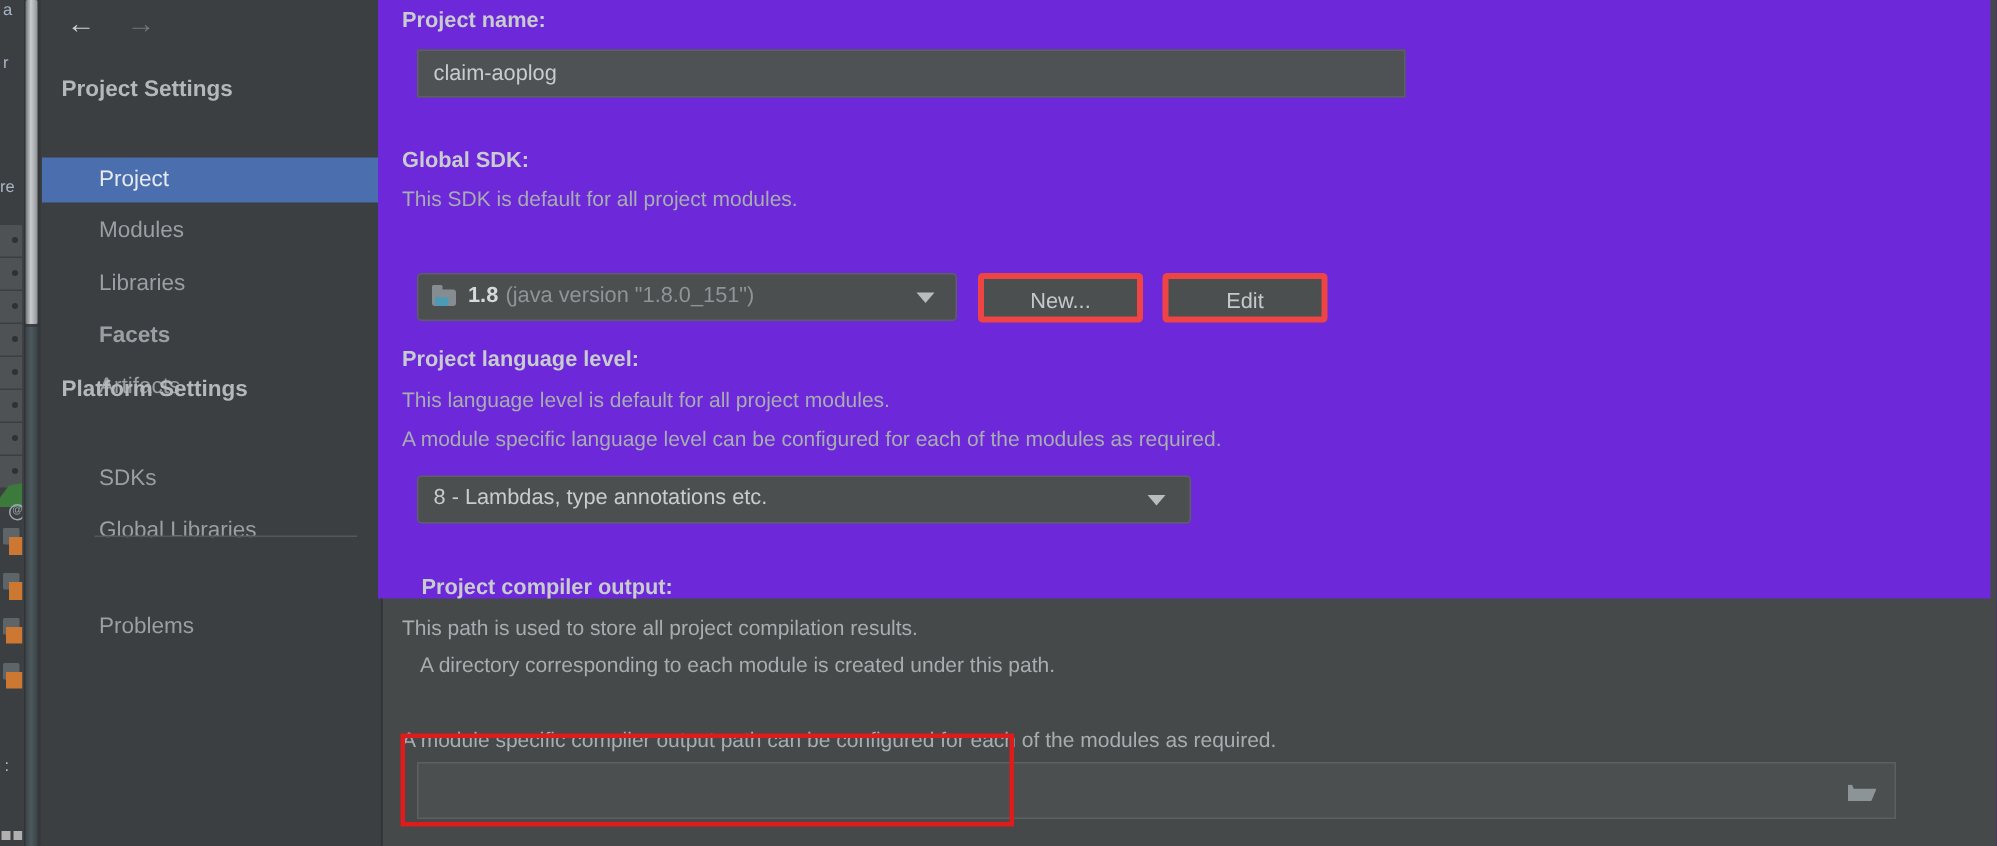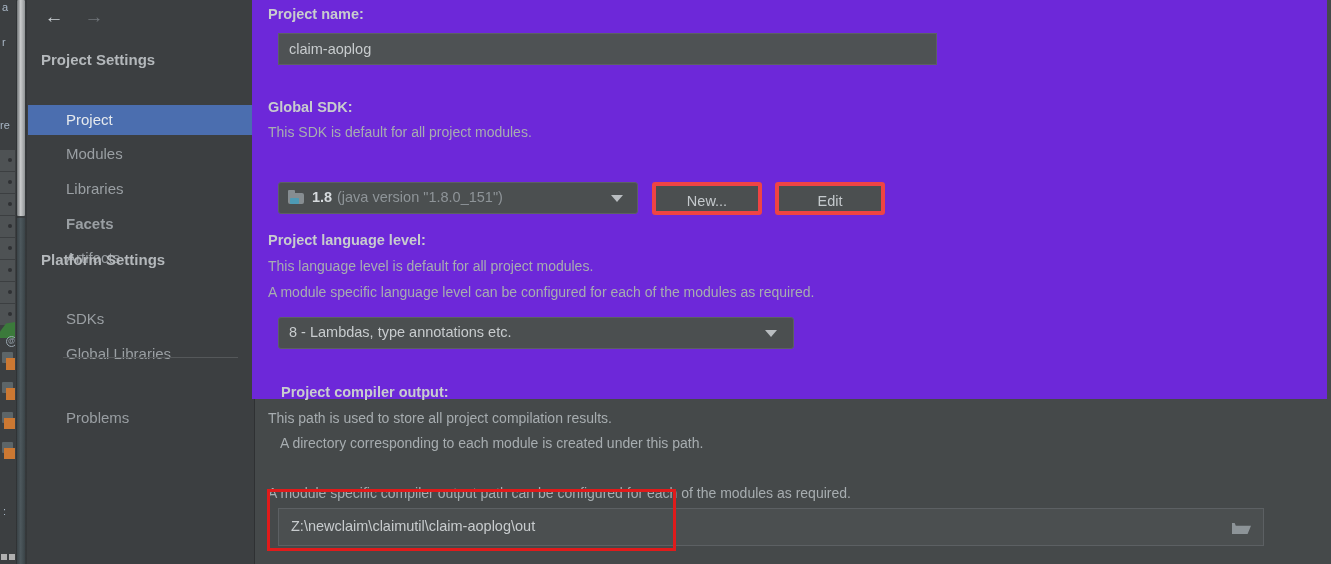--- a/index.html
+++ b/index.html
@@ -433,21 +433,20 @@
       <span>8 - Lambdas, type annotations etc.</span>
       <span class="arrow" style="right:16px;"></span>
     </div>
 
     <div class="lbl-bold" style="left:16px; top:384px;margin-left:13px;">Project compiler output:</div>
     <div class="lbl-desc" style="left:16px; top:410px;">This path is used to store all project compilation results.</div>
     <div class="lbl-desc" style="left:16px; top:435px;margin-left:12px;">A directory corresponding to each module is created under this path.</div>
     <div class="lbl-desc" style="left:16px; top:485px;">A module specific compiler output path can be configured for each of the modules as required.</div>
 
     <div class="path-field">
-      <span class="path-text" title="Compiler output path">Z:\newclaim\claimutil\claim-aoplog\out</span>
       <span class="browse-icon">
         <span class="b1"></span>
       </span>
     </div>
   </div>
 
   <div class="red-box"></div>
 
 </div>
 

